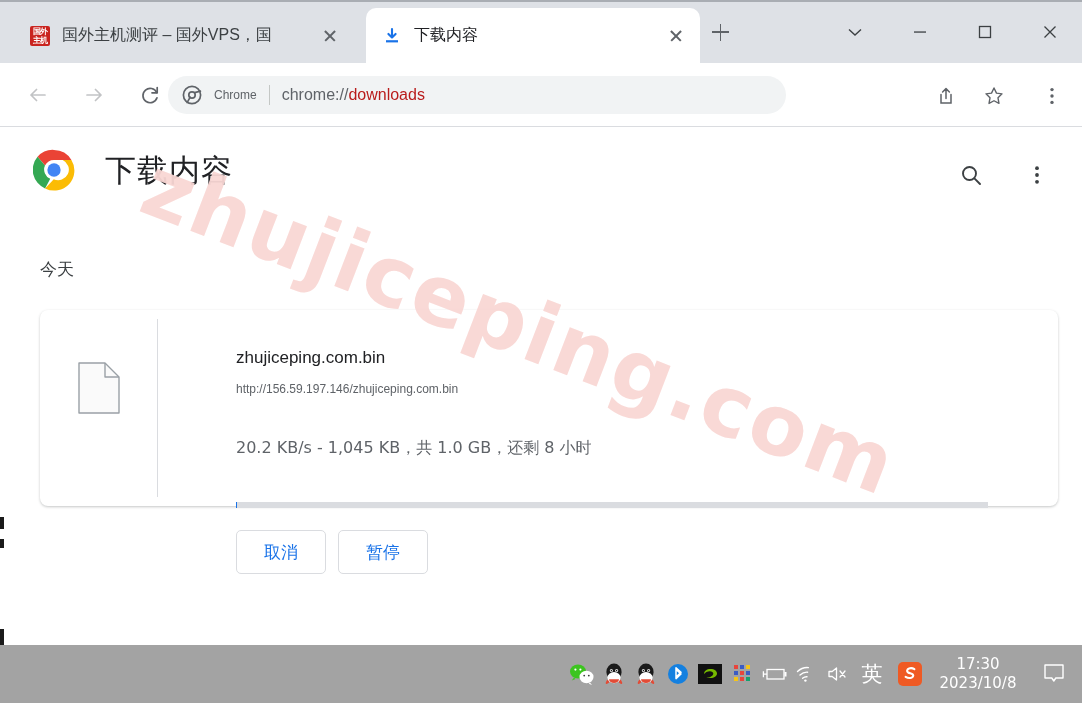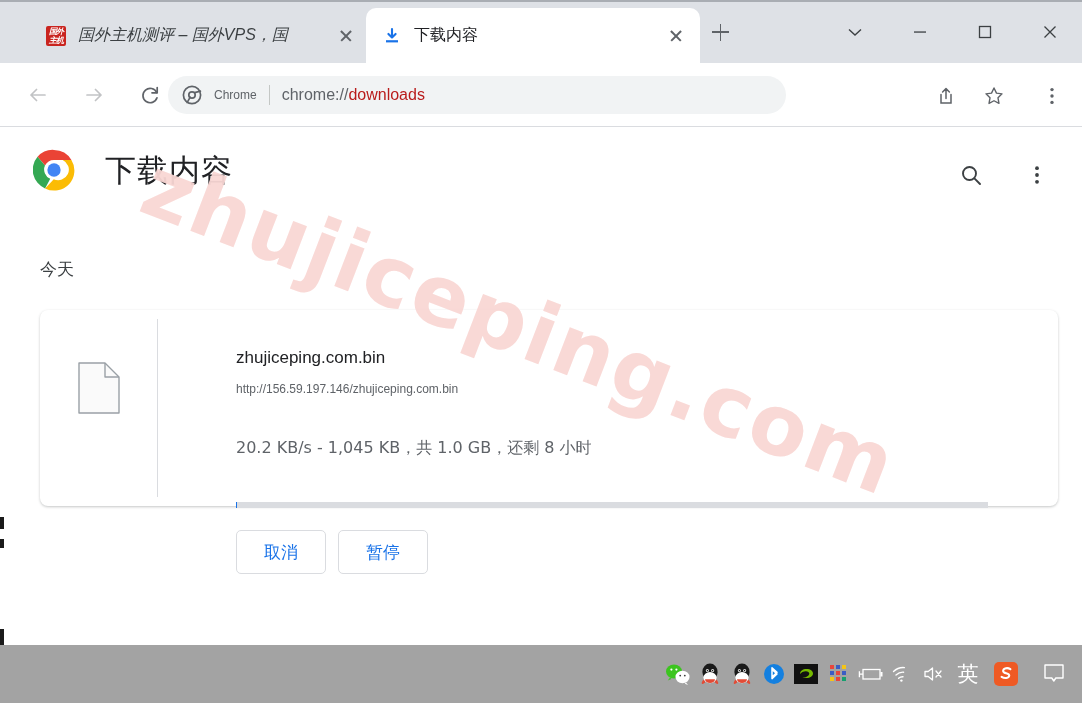--- a/index.html
+++ b/index.html
@@ -20,21 +20,21 @@
   .tabstrip::before {
     content:""; position:absolute; top:0; left:0; width:100%; height:2px;
     background:#a9adb3;
   }
   .tab {
     position: absolute; top: 8px; height: 55px;
     display: flex; align-items: center;
     border-radius: 10px 10px 0 0;
     padding: 0 10px 0 16px;
   }
-  .tab.inactive { left: 30px; width: 340px; font-style: italic; }
+  .tab.inactive { left: 14px; width: 340px; }
   .tab.active {
     left: 366px; width: 334px; background: #ffffff;
   }
   .tab-favicon { width: 20px; height: 20px; flex: 0 0 20px; margin-right: 12px; position: relative; }
   .fav-seal {
     width: 20px; height: 20px; border-radius: 2px;
     background: #c9241f;
     display: flex; align-items: center; justify-content: center;
     overflow: hidden;
   }
@@ -475,20 +475,24 @@
         <span class="glyph" style="font-size:21px">英</span>
       </div>
 
       <div class="tray-item" style="width:40px">
         <svg width="26" height="26" viewBox="0 0 26 26">
           <rect x="1" y="1" width="24" height="24" rx="5" fill="#ef5a24"></rect>
           <path d="M17.4 8.2c-1.6-1-3.6-1.3-5.3-.7-2.2.8-2.7 3-.9 4 1.3.8 3.6.9 4.6 2 1 1.2.2 2.8-1.6 3.3-1.8.5-4 .1-5.6-1" fill="none" stroke="#ffffff" stroke-width="2.1" stroke-linecap="round"></path>
         </svg>
       </div>
 
+      <div class="clock">
+        <span>17:30</span>
+        <span>2023/10/8</span>
+      </div>
 
       <div class="notif-btn">
         <svg width="26" height="24" viewBox="0 0 26 24">
           <path d="M4 3h18v13h-7.2L12.8 19l-2-3H4z" fill="none" stroke="#ffffff" stroke-width="1.4" stroke-linejoin="round"></path>
         </svg>
       </div>
     </div>
   </div>
 
 </div>

